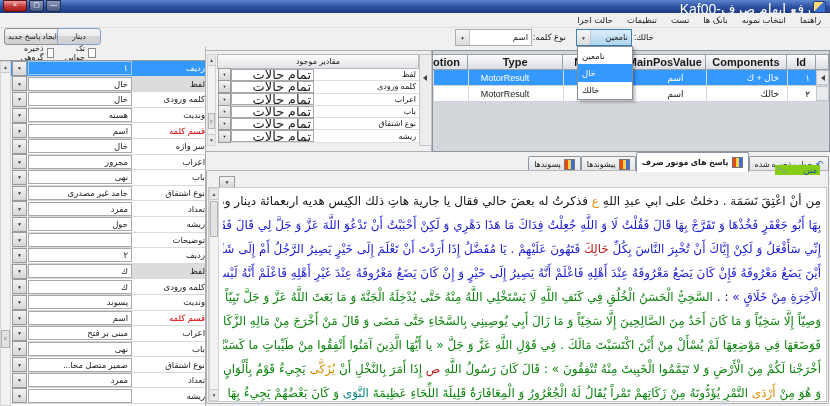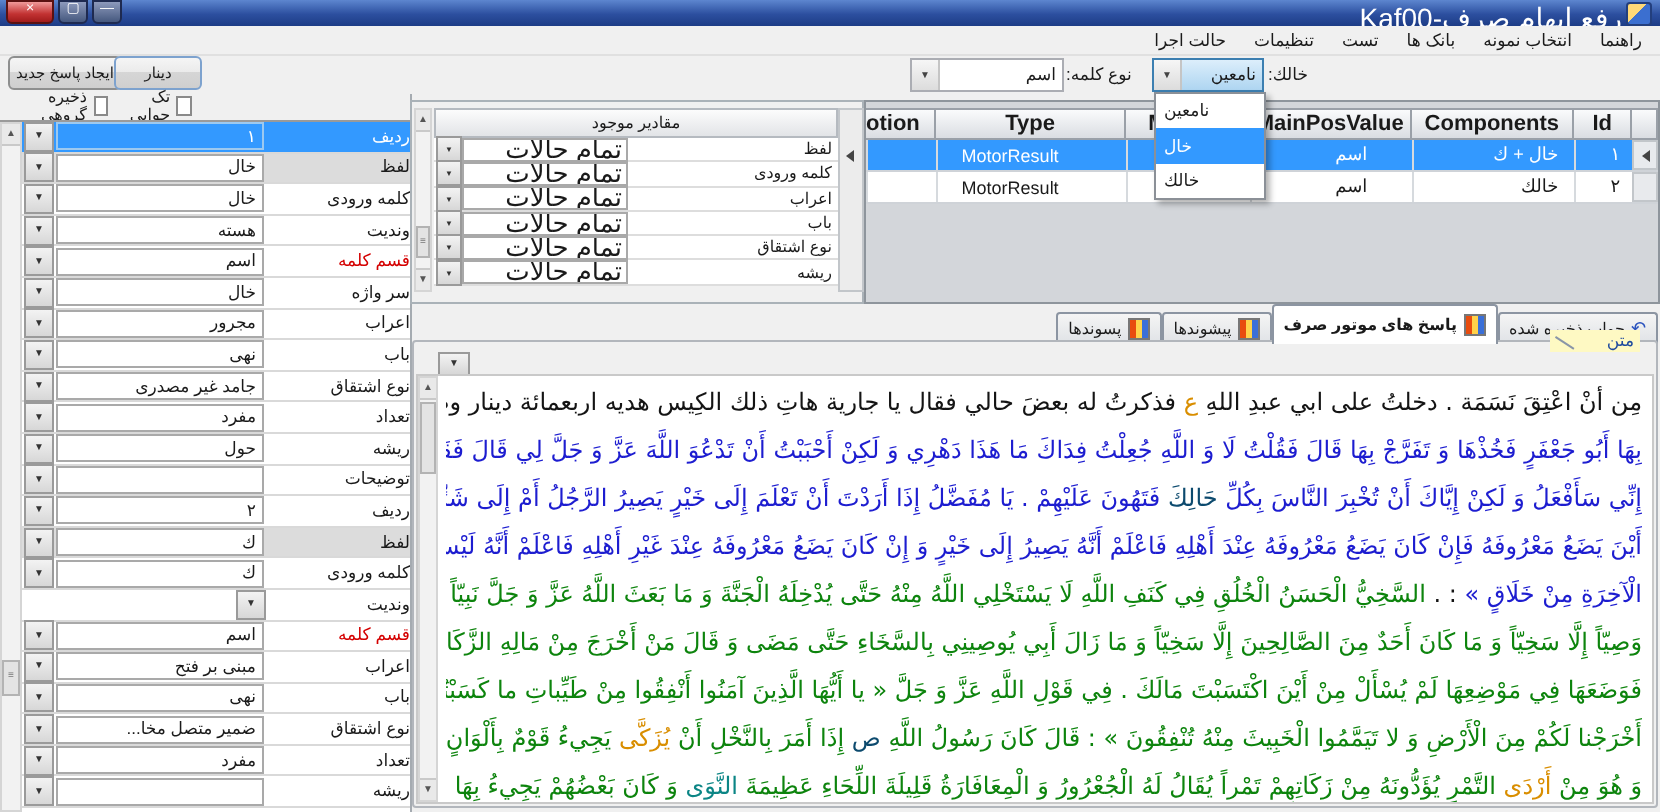--- a/index.html
+++ b/index.html
@@ -124,36 +124,36 @@
      background:linear-gradient(#f5f5f5,#dfe2e6);display:flex;direction:rtl;align-items:center;gap:3px;
      padding:0 5px;font-size:8px;box-sizing:border-box}
   .tab.active{height:20px;background:#fff;font-weight:bold;position:relative;z-index:3}
   .form-icon{width:9px;height:9px;border:1px solid #777;flex:none;
      background:linear-gradient(90deg,#e84c0e 0 3px,#ffd24a 3px 6px,#3a6fd8 6px 9px)}
   .undo-icon{color:#2a52be;font-size:9px;line-height:9px;flex:none}
   .undo-icon::after{content:"↶"}
   
   .txtgroup{left:206px;top:170px;width:623px;height:234px;border:1px solid #b2b6bc;border-radius:2px;
      background:#f0f0f0;box-sizing:border-box;z-index:1}
-  .legend{position:absolute;right:8px;top:-6px;background:#fef9c3;padding:0 3px;font-size:8.5px;
+  .legend{position:absolute;right:8px;top:-6px;background:#84cc16;padding:0 3px;font-size:8.5px;
      color:#1d4a9e;direction:rtl;display:flex;align-items:center;gap:16px}
   .diag{width:9px;height:8px;position:relative;display:inline-block}
   .diag::after{content:"";position:absolute;left:0;top:1px;width:11px;height:1px;background:#8a96a8;
      transform:rotate(33deg);transform-origin:left top}
   .txtcombo-btn{position:absolute;left:12px;top:5px;width:14px;height:10px;border:1px solid #9a9a9a;
      background:linear-gradient(#f3f3f3,#d7d7d7);display:flex;align-items:center;justify-content:center}
   .txtcombo-btn::after{content:"▼";font-size:5px;color:#333}
   .txtarea{position:absolute;left:1px;top:16px;right:1px;bottom:1px;background:#fff;
      border:1px solid #c9c9c9;overflow:hidden;box-sizing:border-box}
   .txt-sb{position:absolute;left:0;top:0;bottom:0;width:10px}
   .txtcontent{position:absolute;left:14px;right:5px;top:1px;direction:rtl;
      font-family:"DejaVu Sans",sans-serif}
   .tline{height:24px;line-height:24px;font-size:12px;white-space:nowrap;overflow:hidden;text-align:right}
   .sg-black{color:#141414}.sg-blue{color:#1d1dd0}.sg-green{color:#0d840d}
-  .sg-red{color:#0c4a6e}.sg-orange{color:#d98e00}.sg-teal{color:#0b8585}
+  .sg-red{color:#b91c1c}.sg-orange{color:#d98e00}.sg-teal{color:#0b8585}
   .divider-v{left:205px;top:47px;width:1px;height:359px;background:#a5abb1}
 </style>
 </head>
 <body>
 
 <div class="abs titlebar">
   <div class="abs winbtns">
     <div class="wbtn close">×</div>
     <div class="wbtn gray">▢</div>
     <div class="wbtn gray">—</div>
@@ -273,20 +273,21 @@
     <span class="pval">ك</span>
     <span class="pbtn"></span>
   </div>
       <div class="prow">
     <span class="plabel">کلمه ورودی</span>
     <span class="pval">ك</span>
     <span class="pbtn"></span>
   </div>
       <div class="prow">
     <span class="plabel">وندیت</span>
+    <span class="pval">پسوند</span>
     <span class="pbtn"></span>
   </div>
       <div class="prow label_red">
     <span class="plabel">قسم کلمه</span>
     <span class="pval">اسم</span>
     <span class="pbtn"></span>
   </div>
       <div class="prow">
     <span class="plabel">اعراب</span>
     <span class="pval">مبنی بر فتح</span>

